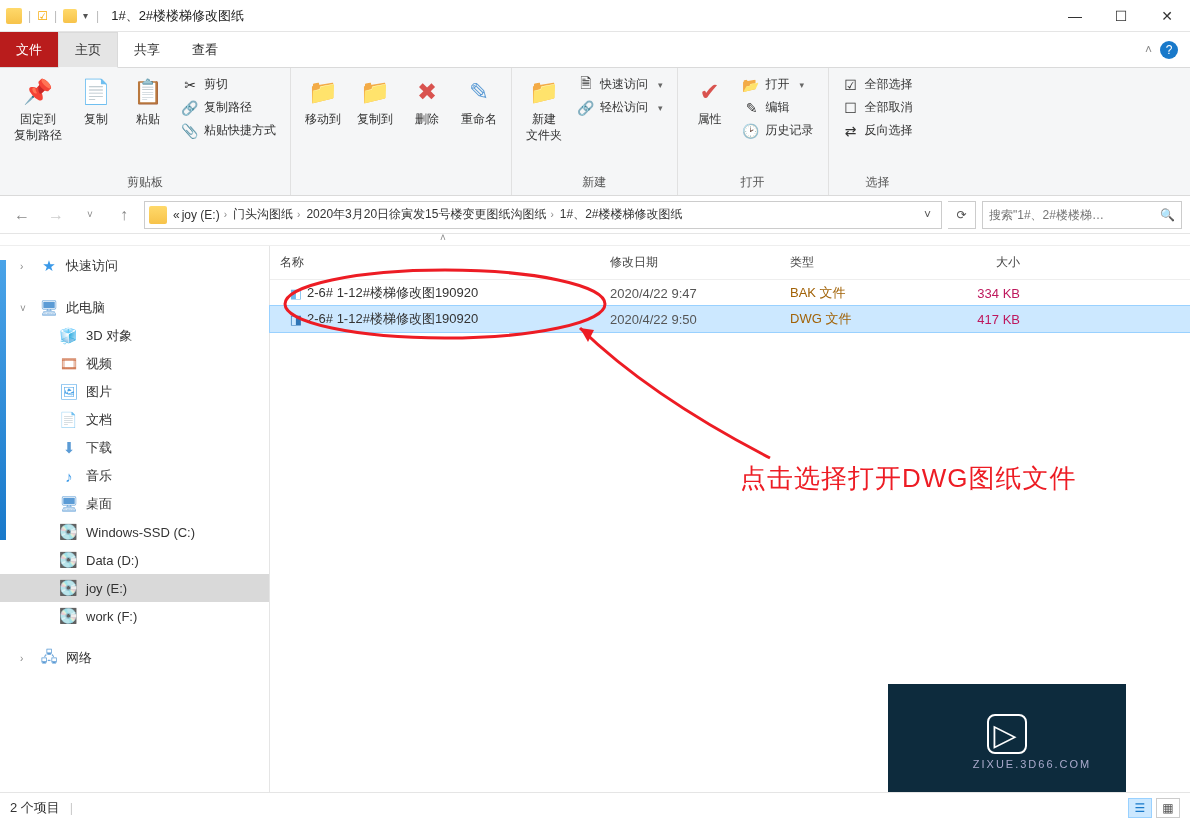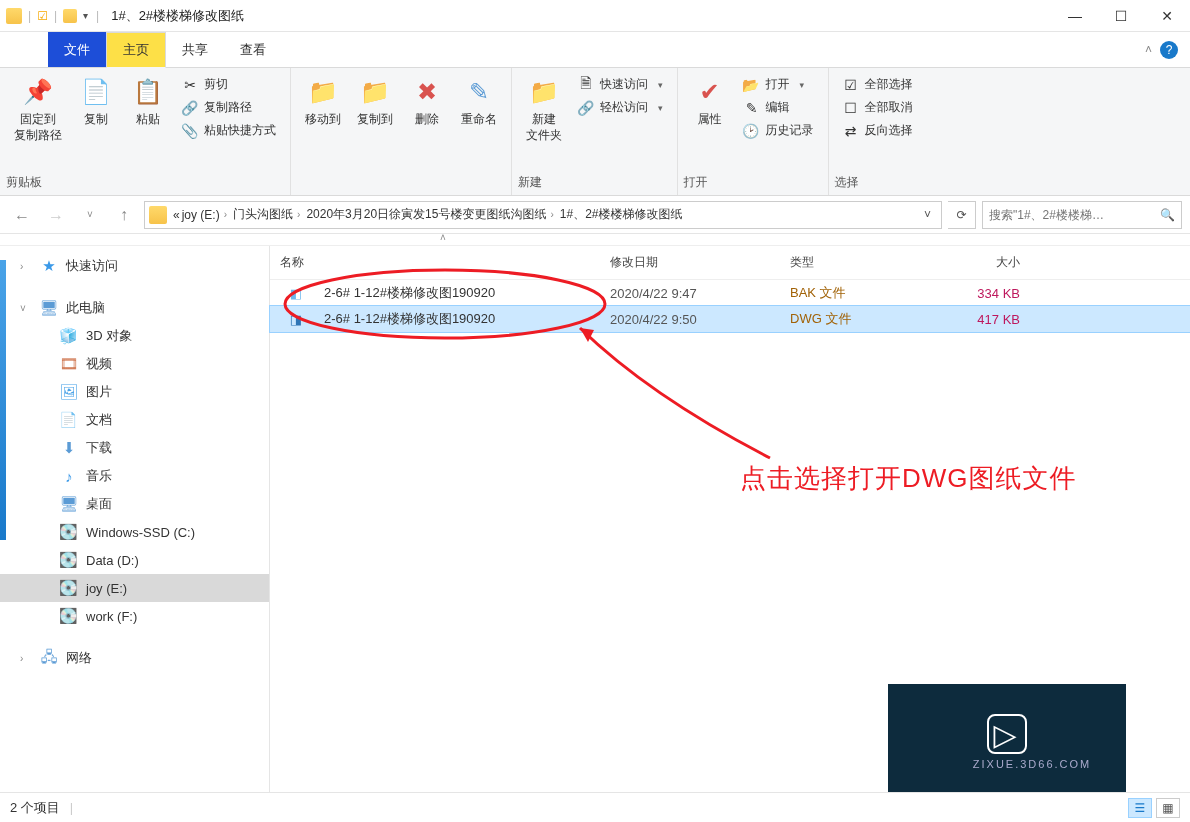--- a/index.html
+++ b/index.html
@@ -10,30 +10,30 @@
 .titlebar .qat { display: flex; align-items: center; gap: 4px; padding: 0 6px; }
 .titlebar .qat .folder-icon { width: 16px; height: 16px; background: linear-gradient(#ffd96b,#f7c34a); border-radius: 2px; }
 .titlebar .qat .sep { color: #bbb; padding: 0 2px; }
 .titlebar .title { padding-left: 4px; color: #222; font-size: 13px; }
 .titlebar .winbtns { margin-left: auto; display: flex; }
 .titlebar .winbtns div { width: 46px; height: 32px; display: flex; align-items: center; justify-content: center; font-size: 14px; color: #333; }
 
 
 .tabs { height: 36px; background: #fff; display: flex; align-items: stretch; border-bottom: 1px solid #dadada; position: relative; }
 .tabs .tab { padding: 0 16px; display: flex; align-items: center; font-size: 13px; color: #333; }
-.tabs .tab.file { background: #1d4ed8; color: #fff; margin-left: 48px; }
-.tabs .tab.active { background: #fde047; border: 1px solid #dadada; border-bottom: 1px solid #f5f6f7; margin-bottom: -1px; }
+.tabs .tab.file { background: #b91c1c; color: #fff; }
+.tabs .tab.active { background: #e5e5e5; border: 1px solid #dadada; border-bottom: 1px solid #f5f6f7; margin-bottom: -1px; }
 .tabs .right { margin-left: auto; display: flex; align-items: center; gap: 8px; padding-right: 12px; color: #666; }
 .tabs .help-icon { width: 18px; height: 18px; border-radius: 50%; background: #1979ca; color: #fff; display: flex; align-items: center; justify-content: center; font-size: 12px; }
 
 
 .ribbon { height: 128px; background: #f5f6f7; display: flex; border-bottom: 1px solid #dadada; }
 .group { display: flex; flex-direction: column; border-right: 1px solid #e1e1e1; padding: 4px 6px 2px; }
 .group .row { display: flex; flex: 1; align-items: flex-start; }
-.group .label { font-size: 12px; color: #555; padding: 2px 0; }
+.group .label { text-align: center; font-size: 12px; color: #555; padding: 2px 0; }
 .bigbtn { display: flex; flex-direction: column; align-items: center; justify-content: flex-start; padding: 4px 8px; min-width: 52px; gap: 4px; }
 .bigbtn .ic { width: 32px; height: 32px; display: flex; align-items: center; justify-content: center; font-size: 24px; }
 .bigbtn .lbl { font-size: 12px; color: #333; text-align: center; line-height: 1.3; white-space: pre-line; }
 .smallcol { display: flex; flex-direction: column; gap: 2px; padding: 2px 4px; }
 .smallbtn { display: flex; align-items: center; gap: 6px; font-size: 12px; color: #333; padding: 2px 4px; white-space: nowrap; }
 .smallbtn .ic { width: 16px; height: 16px; display: flex; align-items: center; justify-content: center; font-size: 14px; }
 
 
 .addrbar { height: 38px; display: flex; align-items: center; gap: 6px; padding: 4px 8px; border-bottom: 1px solid #e5e5e5; }
 .navbtn { width: 28px; height: 28px; display: flex; align-items: center; justify-content: center; color: #888; font-size: 16px; }
@@ -64,21 +64,21 @@
 
 .content { flex: 1; display: flex; flex-direction: column; position: relative; }
 .cols { display: flex; height: 34px; align-items: center; border-bottom: 1px solid #eee; color: #444; font-size: 12px; }
 .cols > div { padding: 0 10px; font-family: Liberation Serif, serif; }
 .c-name { width: 330px; }
 .c-date { width: 180px; }
 .c-type { width: 150px; }
 .c-size { width: 100px; text-align: right; }
 .filerow { display: flex; height: 26px; align-items: center; font-size: 13px; color: #333; }
 .filerow.selected { background: #cce8ff; outline: 1px solid #99d1ff; }
-.filerow .fn { width: 330px; padding-left: 18px; display: flex; align-items: center; gap: 20px; }
+.filerow .fn { width: 330px; padding-left: 18px; display: flex; align-items: center; gap: 3px; }
 .filerow .fic { width: 16px; height: 16px; display: inline-flex; align-items: center; justify-content: center; font-size: 13px; }
 .filerow .fd { width: 180px; padding-left: 10px; color: #555; }
 .filerow .ft { width: 150px; padding-left: 10px; color: #a16207; }
 .filerow .fs { width: 100px; text-align: right; padding-right: 10px; color: #be185d; }
 
 
 .annot-svg { position: absolute; left: 0; top: 0; pointer-events: none; }
 .annot-text { position: absolute; left: 470px; top: 215px; color: #ed1c24; font-size: 26px; font-weight: 400; letter-spacing: 1px; }
 
 

